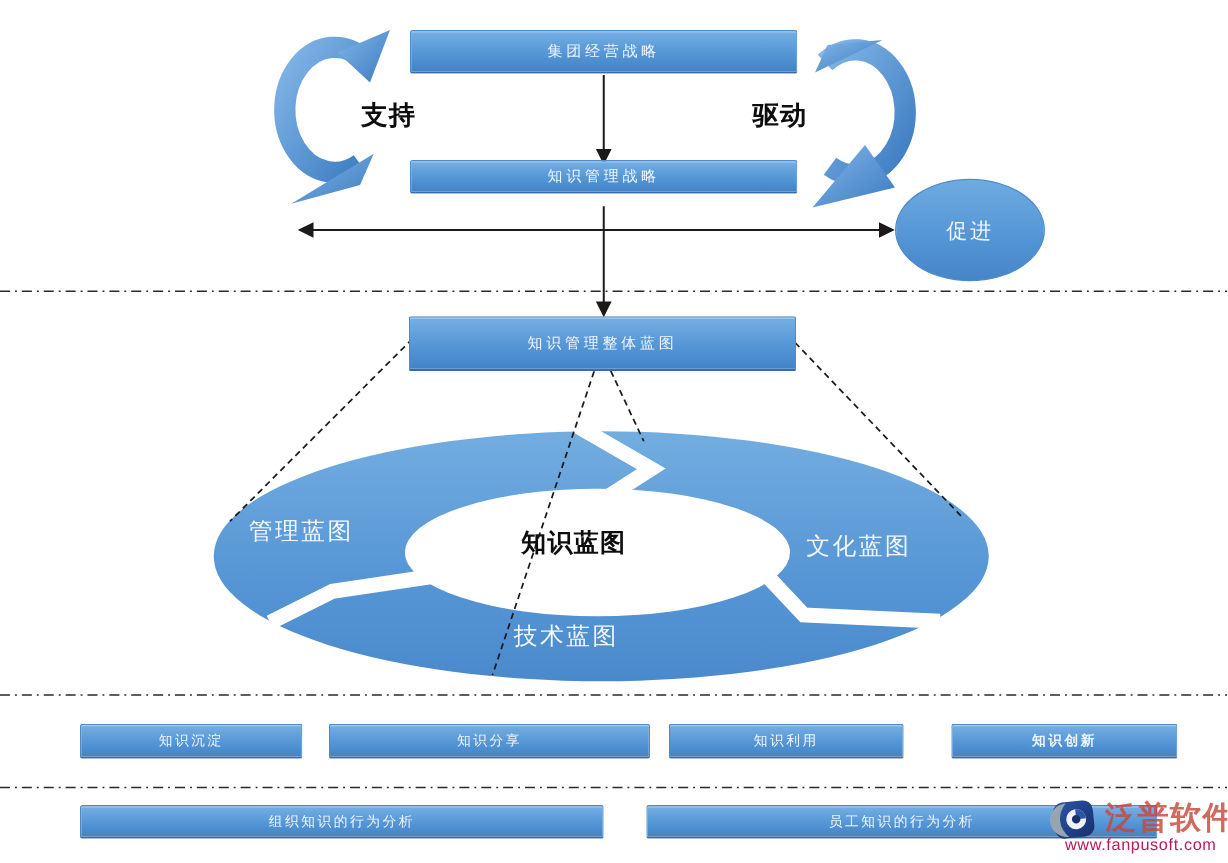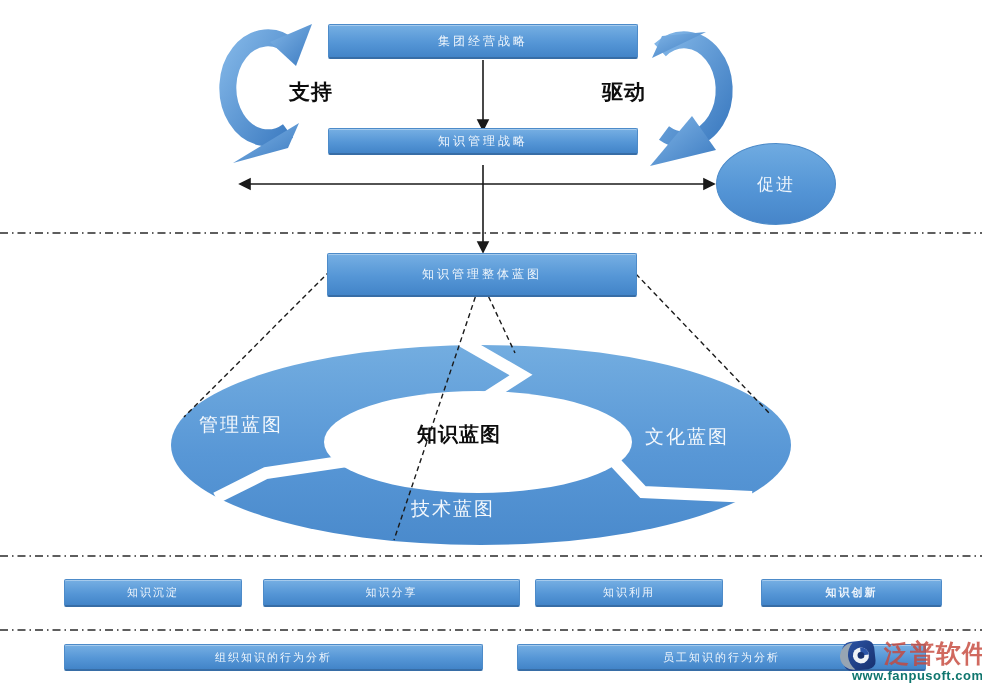--- a/index.html
+++ b/index.html
@@ -31,22 +31,22 @@
   }
   .ring-center{
     z-index:2;color:#0d0d0d;font-weight:bold;font-size:20px;letter-spacing:1px;white-space:nowrap;
   }
   #watermark{z-index:3;position:absolute;left:840px;top:637px;width:142px;height:53px;}
   #wm-brand{
     position:absolute;left:44px;top:0px;font-size:25px;font-weight:bold;
     color:rgba(198,72,60,0.82);letter-spacing:1px;white-space:nowrap;
   }
   #wm-url{
-    position:absolute;left:12px;top:31px;font-size:13px;font-weight:bold;
-    color:#0f766e;letter-spacing:0.5px;white-space:nowrap;text-align:right;
+    position:absolute;left:12px;top:31px;font-size:13px;font-weight:normal;
+    color:#be185d;letter-spacing:0.5px;white-space:nowrap;text-align:right;
   }
   #wm-logo{position:absolute;left:0;top:2px;}
 </style>
 </head>
 <body>
 
 <div id="canvas">
 
   <svg id="vector" viewBox="0 0 982 690">
     <defs>

